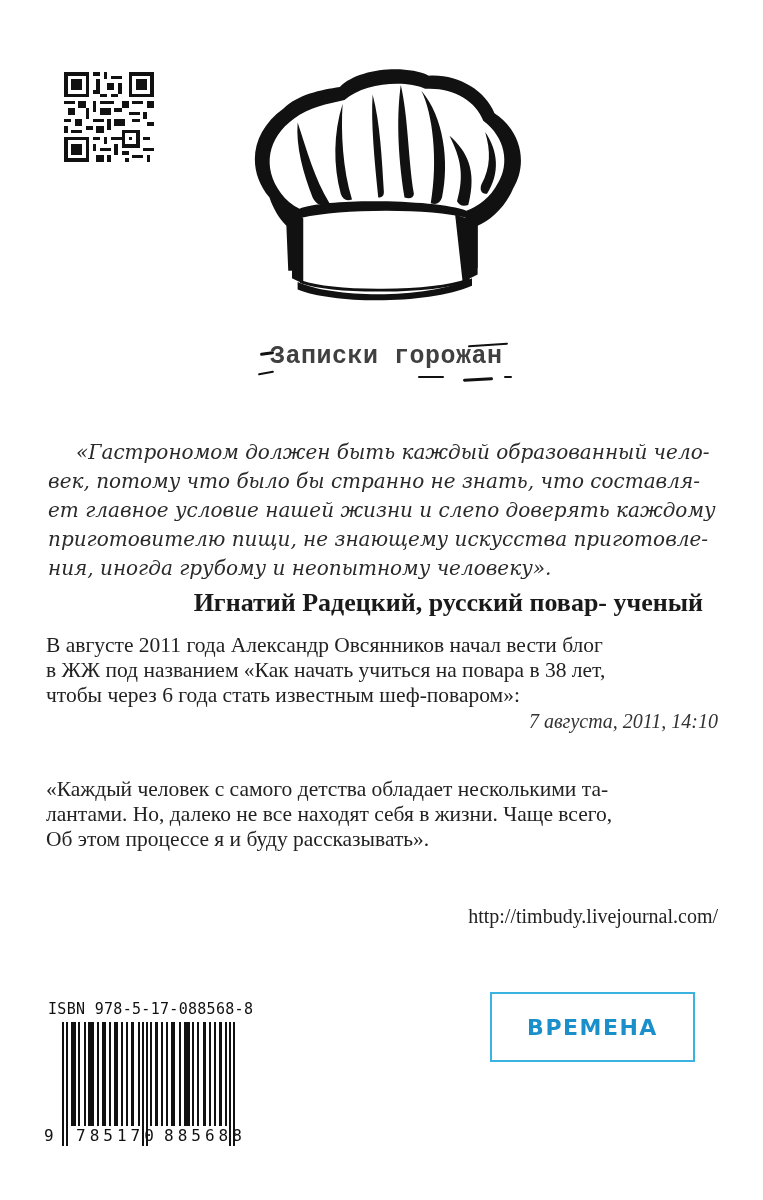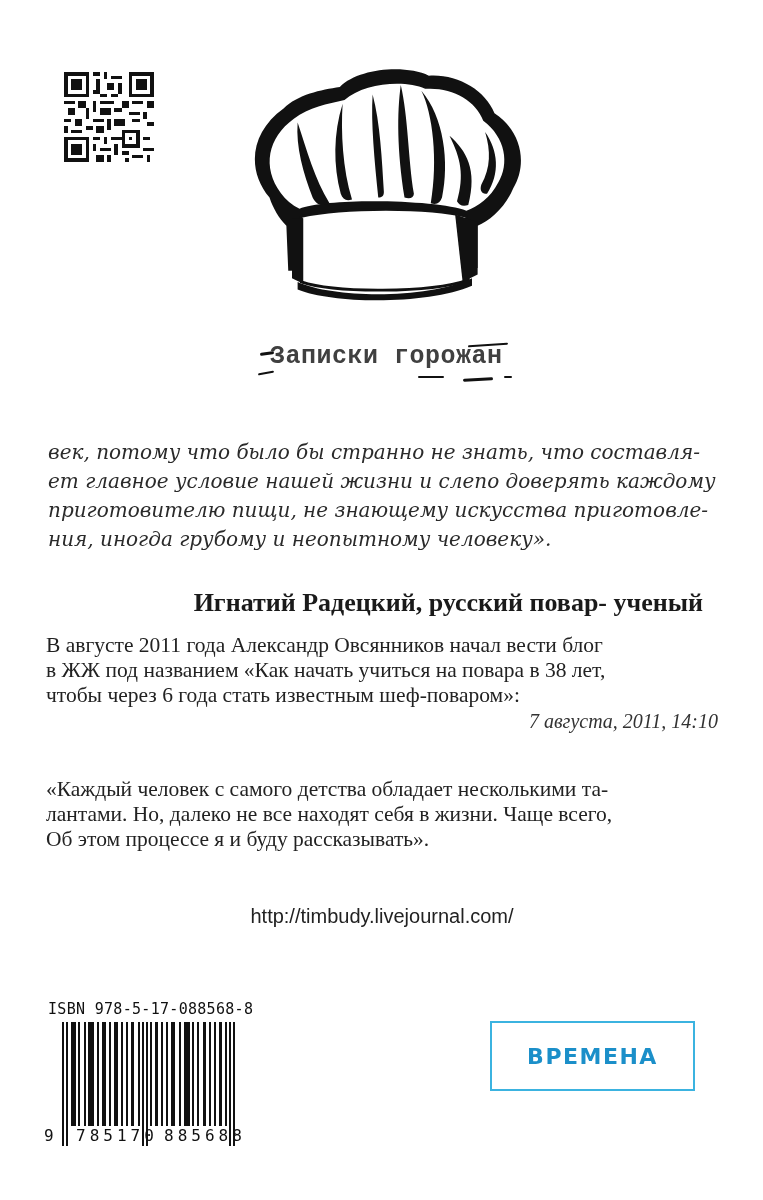--- a/index.html
+++ b/index.html
@@ -32,33 +32,33 @@
 
   
   .intro { left: 46px; top: 633px; width: 680px;
     font-family: "Liberation Serif", serif; font-size: 21.5px; line-height: 25px; color: #222; }
   .intro .line, .quote2 .line { display: block; white-space: nowrap; }
   .date { left: 46px; top: 710px; width: 672px; text-align: right;
     font-family: "Liberation Serif", serif; font-style: italic; font-size: 20px; color: #333; }
 
   .quote2 { left: 46px; top: 777px; width: 680px;
     font-family: "Liberation Serif", serif; font-size: 21.5px; line-height: 25px; color: #222; }
-  .url { left: 46px; top: 905px; width: 672px; text-align: center;
-    font-family: Liberation Sans, sans-serif; font-size: 20px; color: #222; }
+  .url { left: 46px; top: 905px; width: 672px; text-align: right;
+    font-family: Liberation Serif, serif; font-size: 20px; color: #222; }
 
   
   .isbn { left: 48px; top: 1000px; width: 230px;
     font-family: "DejaVu Sans Mono", monospace; font-size: 15px; letter-spacing: 0.3px; color: #111; }
   .barcode { left: 48px; top: 1022px; width: 200px; height: 124px; }
   .ean-digits { left: 44px; top: 1126px; width: 210px;
     font-family: "DejaVu Sans Mono", monospace; font-size: 16px; color: #111; }
   .ean-digits span { position: absolute; top: 0; }
 
   
-  .publisher { left: 490px; top: 1021px; width: 205px; height: 70px;
+  .publisher { left: 490px; top: 992px; width: 205px; height: 70px;
     border: 2px solid #3bb3e0; box-sizing: border-box; display: flex; align-items: center; justify-content: center; }
   .publisher-name { font-family: "DejaVu Sans", sans-serif; font-size: 22px; font-weight: bold;
     letter-spacing: 1.5px; color: #1b8fc9; }
 </style>
 </head>
 <body>
 
 <svg class="abs qr" viewBox="0 0 25 25" shape-rendering="crispEdges">
   <rect width="25" height="25" fill="#fff"></rect>
   <g fill="#111">
@@ -144,20 +144,21 @@
   <div class="brush" style="left:2px;top:14px;width:14px;height:3px;transform:rotate(-8deg);"></div>
   <div class="brush" style="left:0px;top:34px;width:16px;height:2px;transform:rotate(-10deg);"></div>
   <div class="brush" style="left:210px;top:6px;width:40px;height:2px;transform:rotate(-4deg);"></div>
   <div class="brush" style="left:160px;top:38px;width:26px;height:2px;"></div>
   <div class="brush" style="left:205px;top:40px;width:30px;height:3px;transform:rotate(-3deg);"></div>
   <div class="brush" style="left:246px;top:38px;width:8px;height:2px;"></div>
   <span class="series-title">Записки горожан</span>
 </div>
 
 <div class="abs epigraph">
+  <span class="line first">«Гастрономом должен быть каждый образованный чело-</span>
   <span class="line">век, потому что было бы странно не знать, что составля-</span>
   <span class="line">ет главное условие нашей жизни и слепо доверять каждому</span>
   <span class="line">приготовителю пищи, не знающему искусства приготовле-</span>
   <span class="line">ния, иногда грубому и неопытному человеку».</span>
 </div>
 <div class="abs attribution">Игнатий Радецкий, русский повар- ученый</div>
 
 <div class="abs intro">
   <span class="line">В августе 2011 года Александр Овсянников начал вести блог</span>
   <span class="line">в ЖЖ под названием «Как начать учиться на повара в 38 лет,</span>

